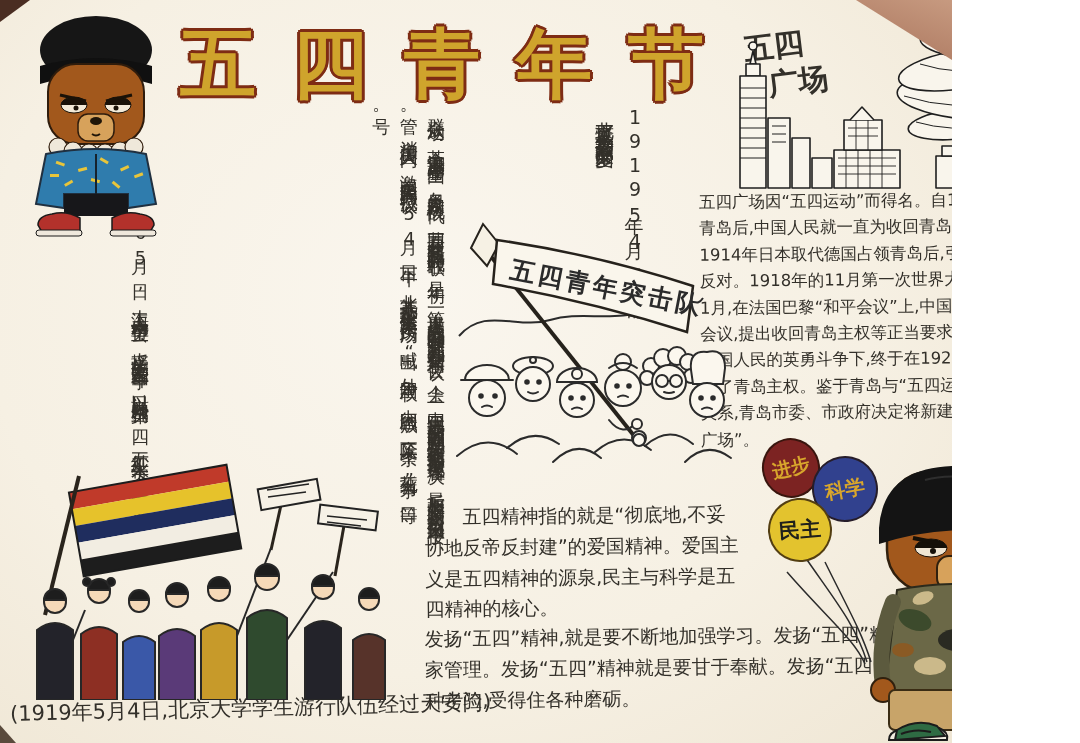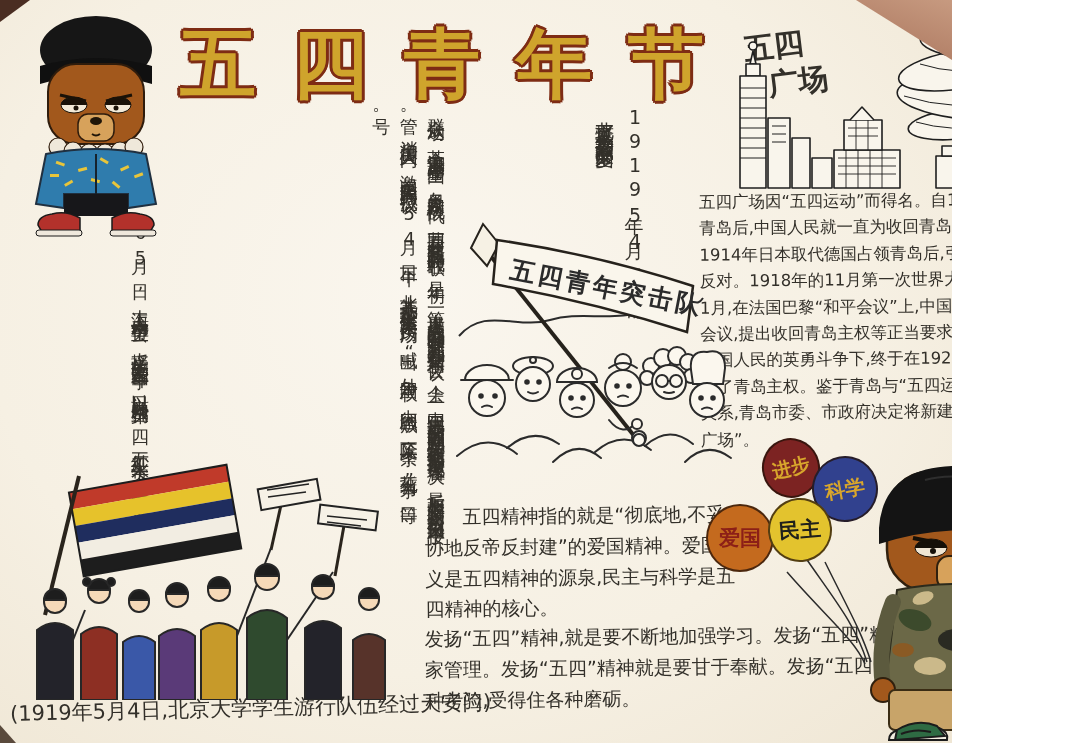--- a/index.html
+++ b/index.html
@@ -281,23 +281,20 @@
       <path d="M12,24 C52,70 80,92 90,116"></path>
     </g>
   </svg>
 
   <div id="balloon-jinbu" class="abs balloon">
     <span>进步</span>
   </div>
   <div id="balloon-kexue" class="abs balloon">
     <span>科学</span>
   </div>
-  <div id="balloon-aiguo" class="abs balloon">
-    <span>爱国</span>
-  </div>
   <div id="balloon-minzhu" class="abs balloon">
     <span>民主</span>
   </div>
 
   <svg id="bear-br" class="abs" width="245" height="293" viewBox="0 0 245 293">
     <defs>
       <clipPath id="shirtclip">
         <path d="M62,140 L50,240 L190,240 L180,140 Q120,128 62,140 Z"></path>
       </clipPath>
     </defs>

